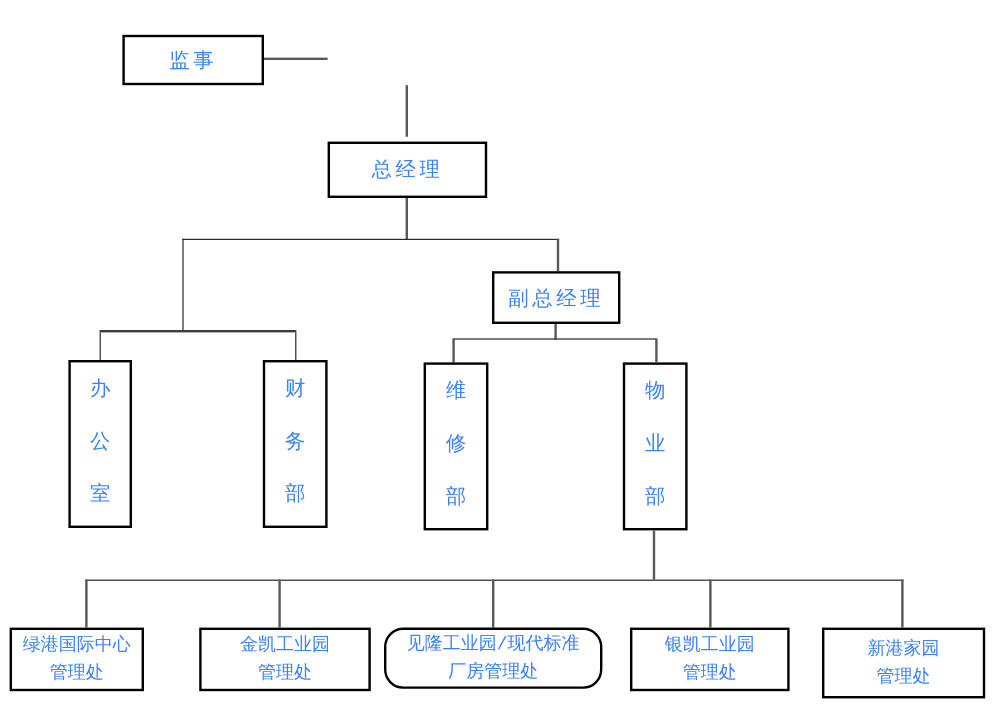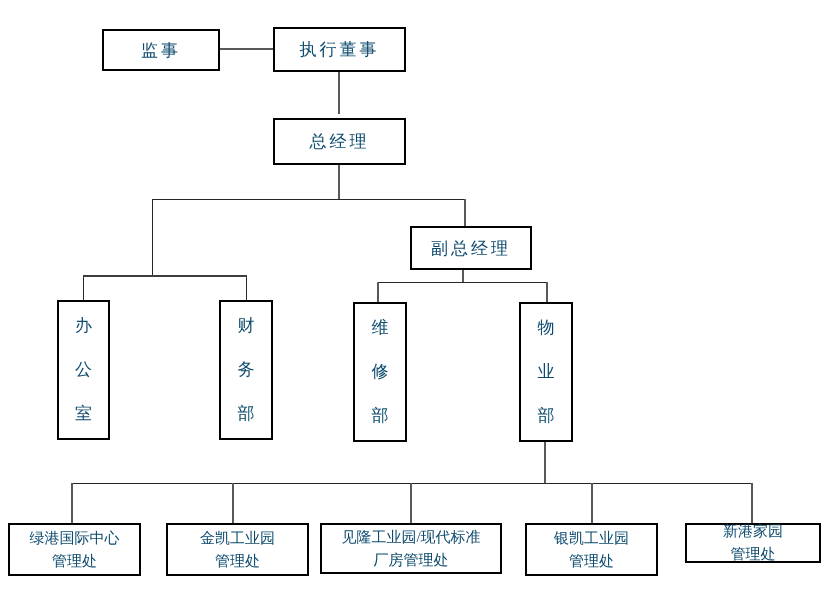--- a/index.html
+++ b/index.html
@@ -6,22 +6,22 @@
     margin: 0;
     padding: 0;
     background: #ffffff;
   }
   .canvas {
     position: relative;
     width: 831px;
     height: 601px;
     background: #ffffff;
     overflow: hidden;
-    font-family: Liberation Serif, serif;
-    color: #0c4a6e;
+    font-family: Liberation Mono, monospace;
+    color: #3b82f6;
   }
   .node {
     position: absolute;
     box-sizing: border-box;
     border: 2px solid #000000;
     background: #ffffff;
     display: flex;
     align-items: center;
     justify-content: center;
     text-align: center;
@@ -75,29 +75,26 @@
   <div class="line thin" style="left:71px;  top:483px; width:682px; height:1px;"></div>
   <div class="line thick" style="left:71px;  top:483px; width:2px; height:40px;"></div>
   <div class="line thick" style="left:232px; top:483px; width:2px; height:40px;"></div>
   <div class="line thick" style="left:410px; top:483px; width:2px; height:40px;"></div>
   <div class="line thick" style="left:591px; top:483px; width:2px; height:40px;"></div>
   <div class="line thick" style="left:751px; top:483px; width:2px; height:40px;"></div>
 
   <div class="node node-top" style="left:102px; top:29px; width:118px; height:42px;">
     <span>监事</span>
   </div>
-  <div class="node node-top" style="left:273px; top:27px; width:133px; height:45px;">
-    <span>执行董事</span>
-  </div>
 
   <div class="node node-top" style="left:273px; top:118px; width:133px; height:47px;">
     <span>总经理</span>
   </div>
 
-  <div class="node node-top" style="left:410px; top:226px; width:122px; height:44px;text-align:center;">
+  <div class="node node-top" style="left:410px; top:226px; width:107px; height:44px;text-align:center;">
     <span>副总经理</span>
   </div>
 
   <div class="node node-vert" style="left:57px; top:300px; width:53px; height:140px;">
     <span>办
 公
 室</span>
   </div>
   <div class="node node-vert" style="left:219px; top:300px; width:54px; height:140px;">
     <span>财
@@ -108,34 +105,34 @@
     <span>维
 修
 部</span>
   </div>
   <div class="node node-vert" style="left:519px; top:302px; width:54px; height:140px;">
     <span>物
 业
 部</span>
   </div>
 
-  <div class="node node-bottom" style="left:8px; top:523px; width:133px; height:53px;">
+  <div class="node node-bottom" style="left:8px; top:523px; width:112px; height:53px;">
     <span>绿港国际中心
 管理处</span>
   </div>
   <div class="node node-bottom" style="left:166px; top:523px; width:143px; height:53px;">
     <span>金凯工业园
 管理处</span>
   </div>
-  <div class="node node-bottom" style="left:320px; top:523px; width:182px; height:51px;">
+  <div class="node node-bottom" style="left:320px; top:523px; width:182px; height:51px;border-radius:16px;">
     <span>见隆工业园/现代标准
 厂房管理处</span>
   </div>
   <div class="node node-bottom" style="left:525px; top:523px; width:133px; height:53px;">
     <span>银凯工业园
 管理处</span>
   </div>
-  <div class="node node-bottom" style="left:685px; top:523px; width:136px; height:40px;">
+  <div class="node node-bottom" style="left:685px; top:523px; width:136px; height:59px;">
     <span>新港家园
 管理处</span>
   </div>
 
 </div>
 
 </body></html>

